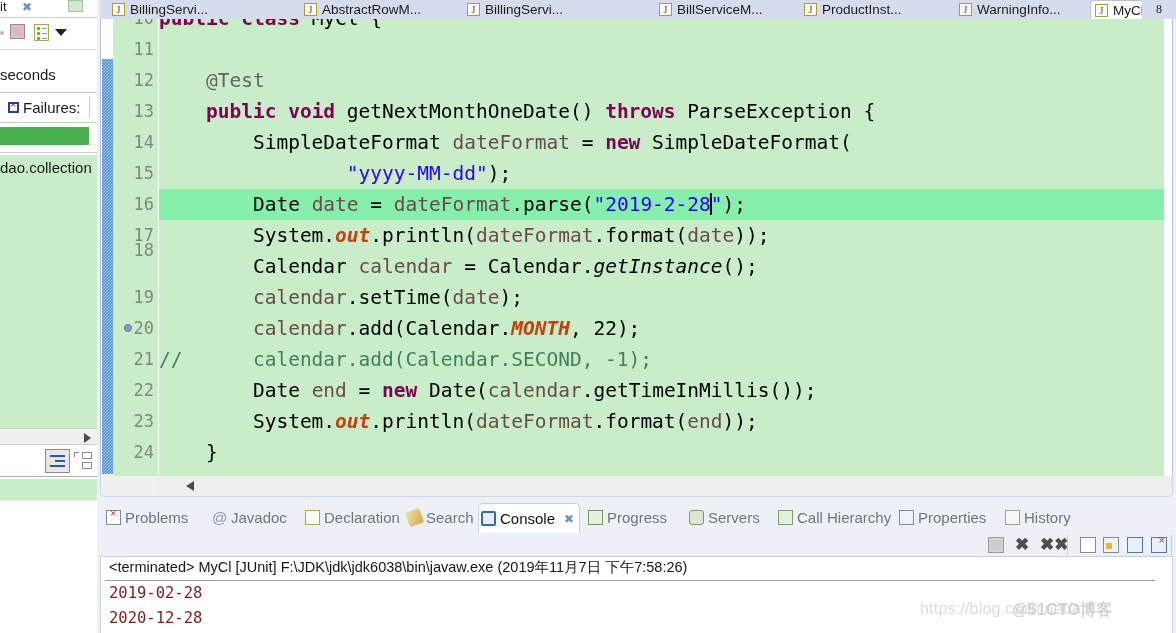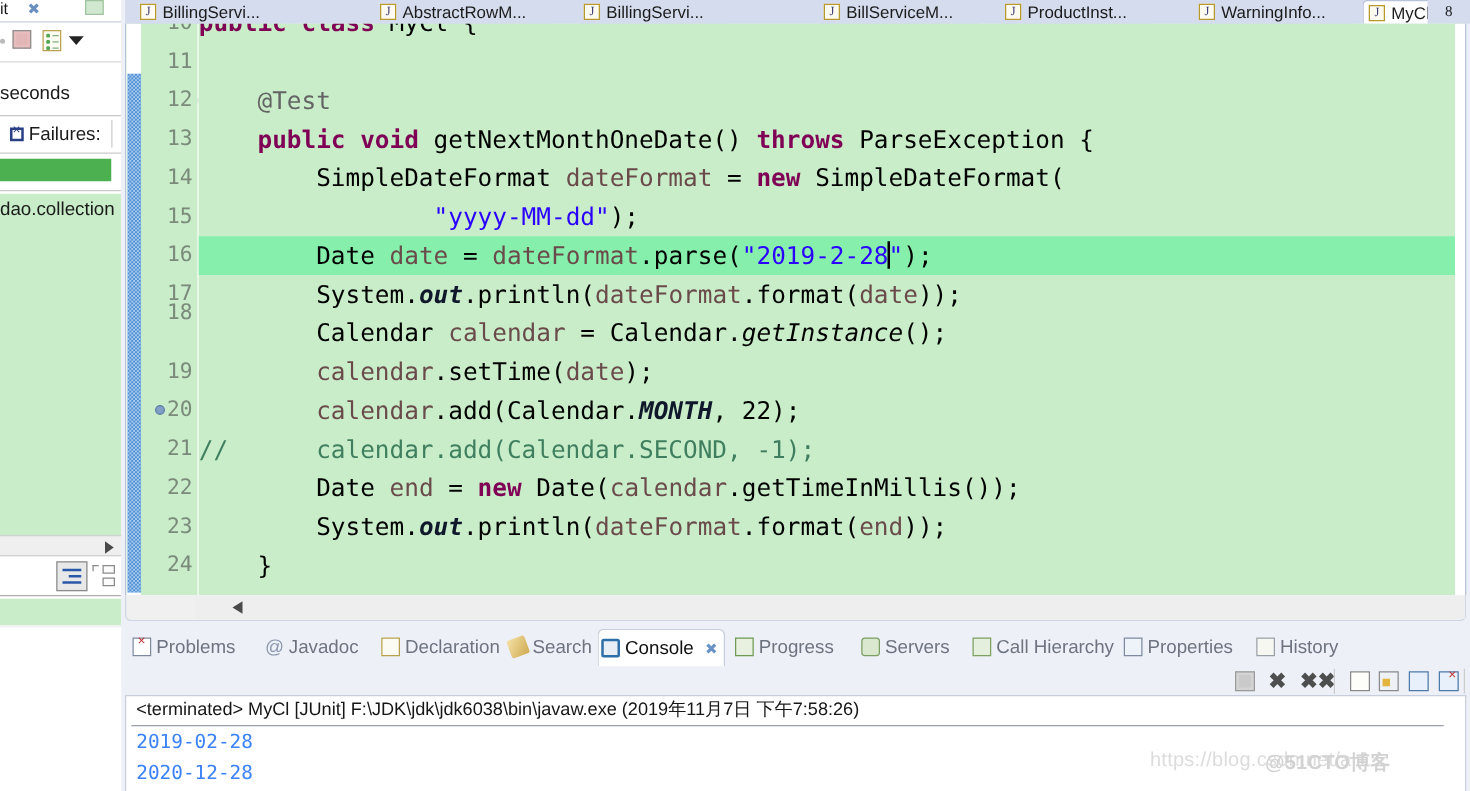--- a/index.html
+++ b/index.html
@@ -310,21 +310,21 @@
     line-height: 31px;
     font-family: "DejaVu Sans Mono", monospace;
     font-size: 19.5px;
     white-space: pre;
     color: #000000;
   }
   .cline.hl { background: #86efac; }
   .kw  { color: #7f0055; font-weight: bold; }
   .str { color: #2a00ff; }
   .cmt { color: #3f7f5f; }
-  .fld { color: #0f172a; font-weight: bold; font-style: italic; }
+  .fld { color: #c2410c; font-weight: bold; font-style: italic; }
   .mth { color: #000000; font-style: italic; }
   .ann { color: #646464; }
   .loc { color: #6a4a4a; }
   .cursor {
     display: inline-block;
     width: 2px; height: 22px;
     background: #000000;
     vertical-align: -4px;
     margin: 0 -1px;
   }
@@ -445,21 +445,21 @@
   }
   #console-header-rule {
     position: absolute; left: 4px; top: 23px;
     width: 1050px; height: 1px;
     background: #9aa0aa;
   }
   .console-out {
     position: absolute; left: 8px;
     font-family: "DejaVu Sans Mono", monospace;
     font-size: 15.5px;
-    color: #3b82f6;
+    color: #7f1d1d;
     white-space: pre;
   }
 
   #watermark {
     position: absolute; left: 920px; top: 600px;
     font-size: 16px;
     color: #dcdcdc;
     white-space: nowrap;
     letter-spacing: .2px;
   }

